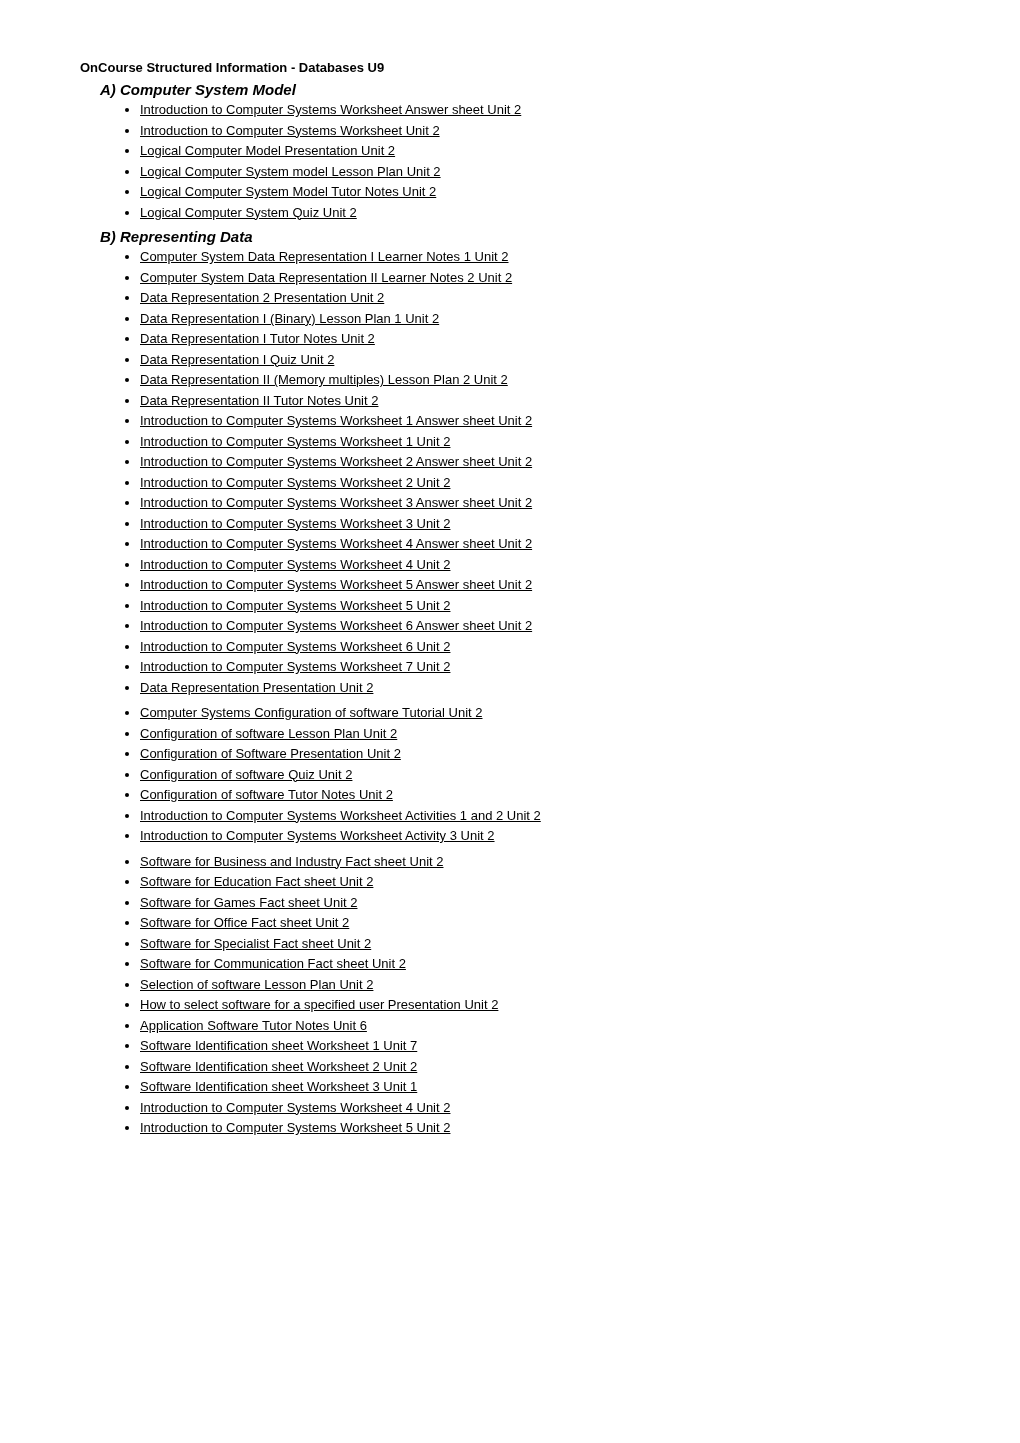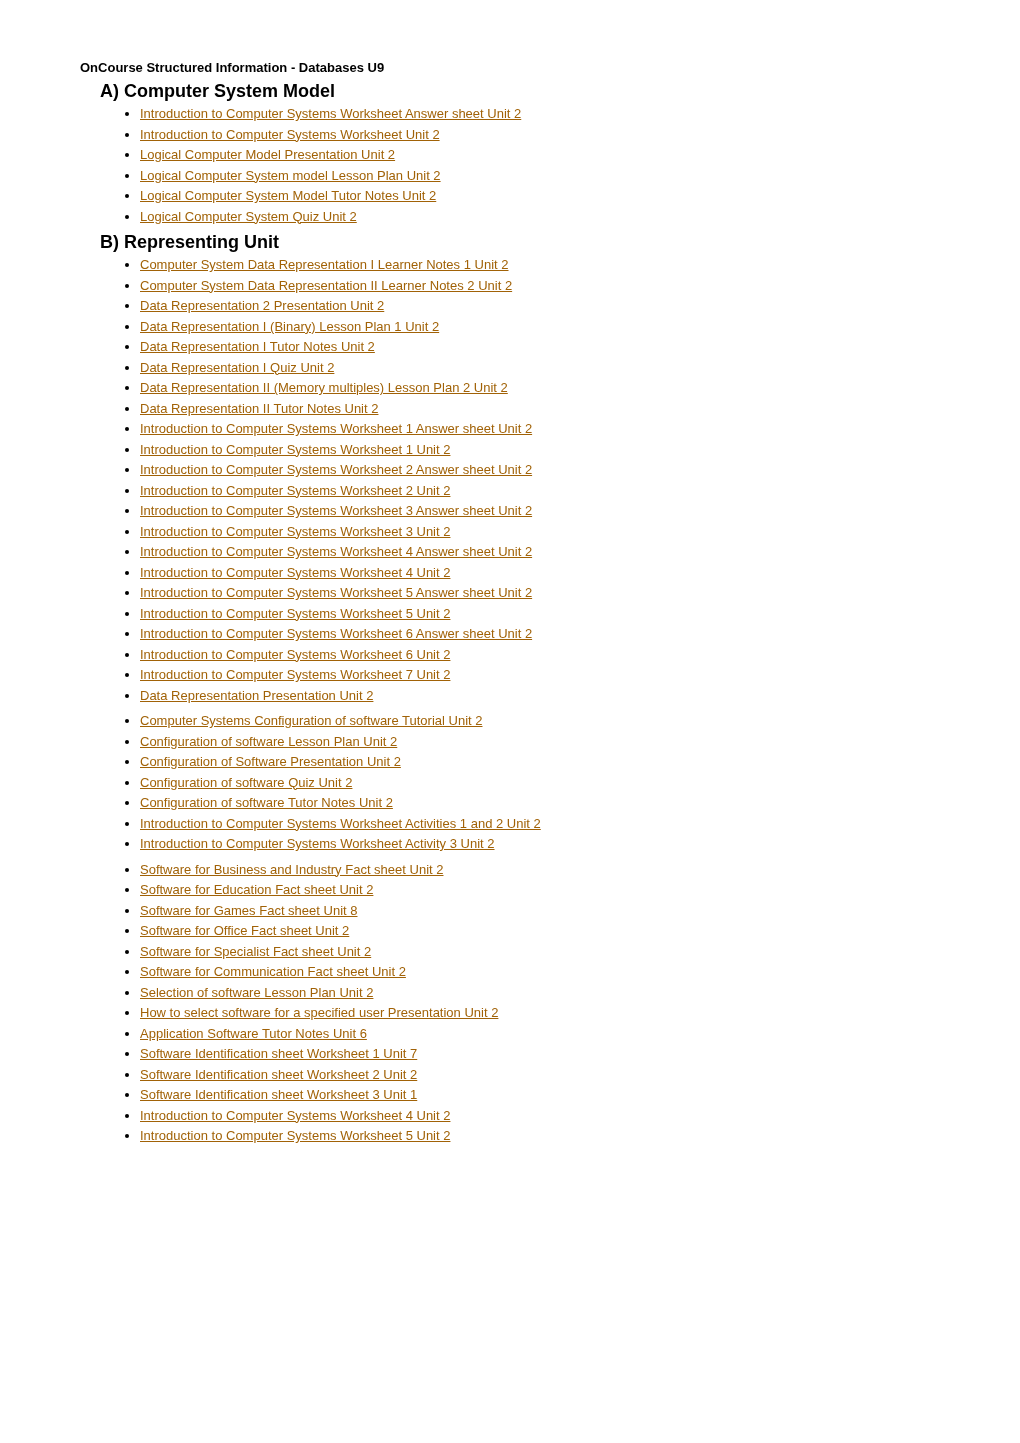--- a/index.html
+++ b/index.html
@@ -15,35 +15,36 @@
     .page-title {
       font-weight: bold;
       font-size: 13px;
       margin-bottom: 6px;
     }
     .section {
       margin-bottom: 6px;
     }
     .section-header {
       font-weight: bold;
-      font-size: 18px;
+      font-size: 15px;
       margin-bottom: 2px;
       margin-left: 20px;
+      font-style: italic;
     }
     ul {
       list-style-type: disc;
       margin-left: 60px;
       margin-bottom: 2px;
     }
     ul li {
       margin-bottom: 1px;
       line-height: 1.5;
     }
     ul li a {
-      color: #a16207;
+      color: #000000;
       text-decoration: underline;
       font-size: 13px;
     }
   </style>
 </head>
 <body>
 
 <div>
   <div class="page-title">OnCourse Structured Information - Databases U9</div>
 
@@ -53,21 +54,21 @@
         <ul>
           <li><a href="#">Introduction to Computer Systems Worksheet Answer sheet Unit 2</a></li>
           <li><a href="#">Introduction to Computer Systems Worksheet Unit 2</a></li>
           <li><a href="#">Logical Computer Model Presentation Unit 2</a></li>
           <li><a href="#">Logical Computer System model Lesson Plan Unit 2</a></li>
           <li><a href="#">Logical Computer System Model Tutor Notes Unit 2</a></li>
           <li><a href="#">Logical Computer System Quiz Unit 2</a></li>
         </ul>
       </div>
       <div class="section">
-        <div class="section-header">B)  Representing Unit</div>
+        <div class="section-header">B)  Representing Data</div>
         <ul>
           <li><a href="#">Computer System Data Representation I Learner Notes 1 Unit 2</a></li>
           <li><a href="#">Computer System Data Representation II Learner Notes 2 Unit 2</a></li>
           <li><a href="#">Data Representation 2 Presentation Unit 2</a></li>
           <li><a href="#">Data Representation I (Binary) Lesson Plan 1 Unit 2</a></li>
           <li><a href="#">Data Representation I Tutor Notes Unit 2</a></li>
           <li><a href="#">Data Representation I Quiz Unit 2</a></li>
           <li><a href="#">Data Representation II (Memory multiples) Lesson Plan 2 Unit 2</a></li>
           <li><a href="#">Data Representation II Tutor Notes Unit 2</a></li>
           <li><a href="#">Introduction to Computer Systems Worksheet 1 Answer sheet Unit 2</a></li>
@@ -94,21 +95,21 @@
           <li><a href="#">Configuration of software Quiz Unit 2</a></li>
           <li><a href="#">Configuration of software Tutor Notes Unit 2</a></li>
           <li><a href="#">Introduction to Computer Systems Worksheet Activities 1 and 2 Unit 2</a></li>
           <li><a href="#">Introduction to Computer Systems Worksheet Activity 3 Unit 2</a></li>
         </ul>
       </div>
       <div class="section">
         <ul>
           <li><a href="#">Software for Business and Industry Fact sheet Unit 2</a></li>
           <li><a href="#">Software for Education Fact sheet Unit 2</a></li>
-          <li><a href="#">Software for Games Fact sheet Unit 8</a></li>
+          <li><a href="#">Software for Games Fact sheet Unit 2</a></li>
           <li><a href="#">Software for Office Fact sheet Unit 2</a></li>
           <li><a href="#">Software for Specialist Fact sheet Unit 2</a></li>
           <li><a href="#">Software for Communication Fact sheet Unit 2</a></li>
           <li><a href="#">Selection of software Lesson Plan Unit 2</a></li>
           <li><a href="#">How to select software for a specified user Presentation Unit 2</a></li>
           <li><a href="#">Application Software Tutor Notes Unit 6</a></li>
           <li><a href="#">Software Identification sheet Worksheet 1 Unit 7</a></li>
           <li><a href="#">Software Identification sheet Worksheet 2 Unit 2</a></li>
           <li><a href="#">Software Identification sheet Worksheet 3 Unit 1</a></li>
           <li><a href="#">Introduction to Computer Systems Worksheet 4 Unit 2</a></li>

